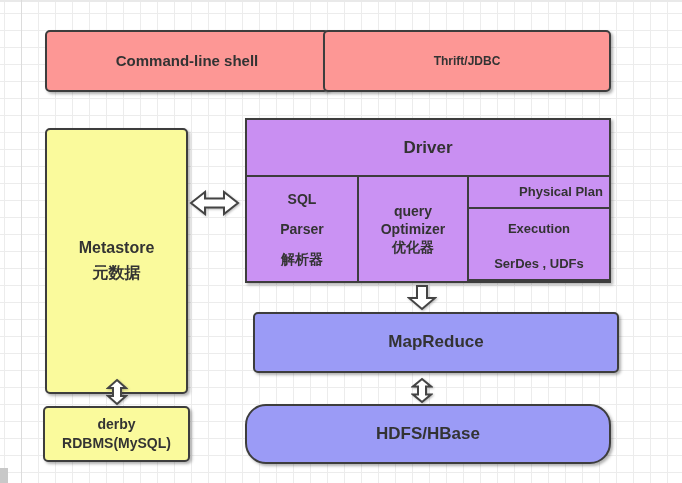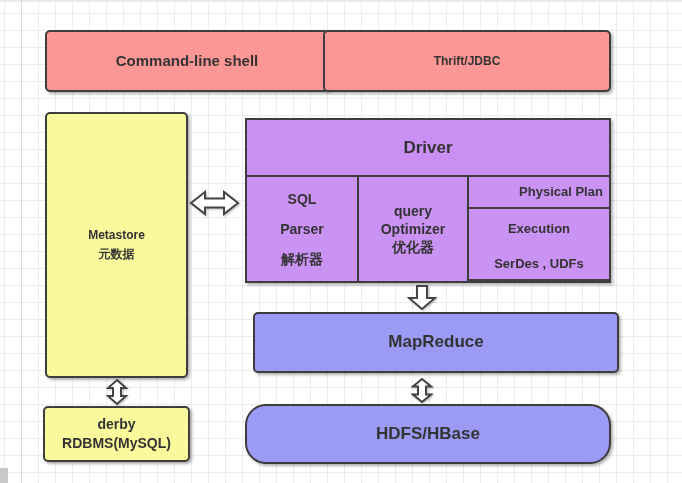--- a/index.html
+++ b/index.html
@@ -40,21 +40,21 @@
     font-weight:bold;
     text-align:center;
     line-height:1.35;
   }
   .pink{background:var(--pink,#fd9795);}
   .yellow{background:var(--yellow,#fafa9c);}
   .blue{background:var(--blue,#9b9bf6);}
 
   #cmd-shell{left:45px;top:30px;width:284px;height:62px;font-size:15px;}
   #thrift{left:323px;top:30px;width:288px;height:62px;font-size:12px;}
-  #metastore{left:45px;top:112px;width:143px;height:266px;font-size:12px;line-height:1.55;}
+  #metastore{left:45px;top:128px;width:143px;height:266px;font-size:16px;line-height:1.55;}
   #derby{left:43px;top:406px;width:147px;height:56px;font-size:14px;line-height:1.35;}
   #mapreduce{left:245px;top:312px;width:366px;height:61px;font-size:17px;margin-left:8px;}
   #hdfs{left:245px;top:404px;width:366px;height:60px;font-size:17px;border-radius:21px;}
 
   
   #driver-box{
     position:absolute;left:245px;top:118px;width:366px;height:165px;
     box-sizing:border-box;
     border:2px solid var(--border,#3d3d3d);
     border-radius:0;

